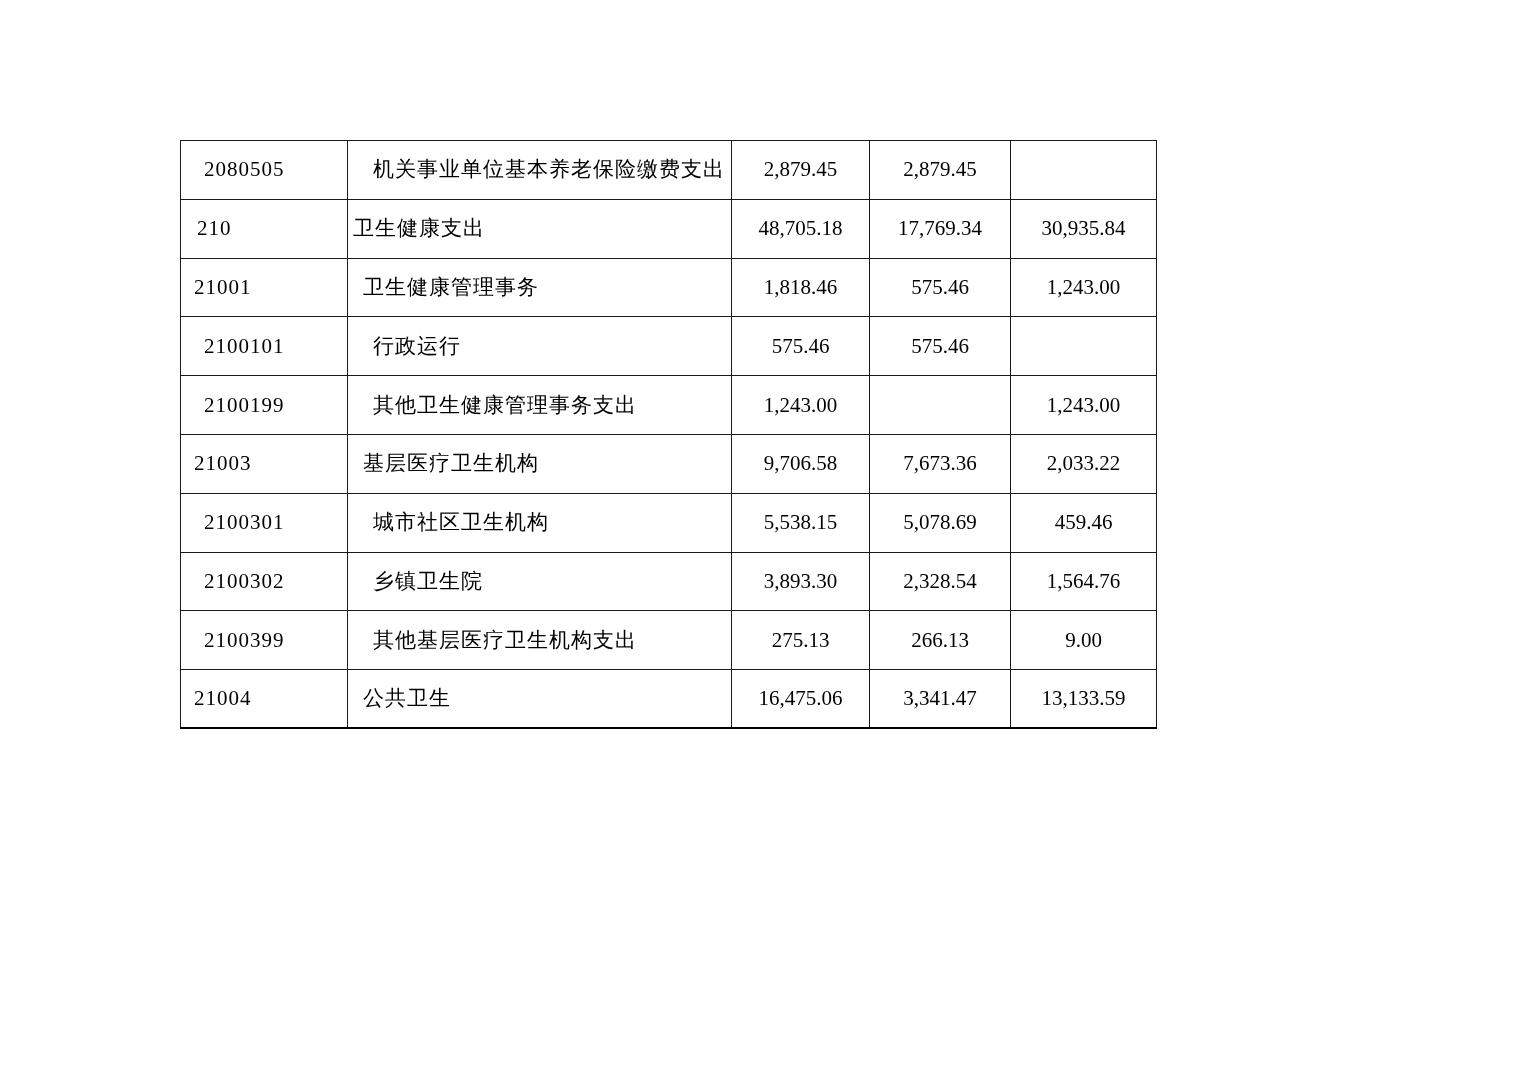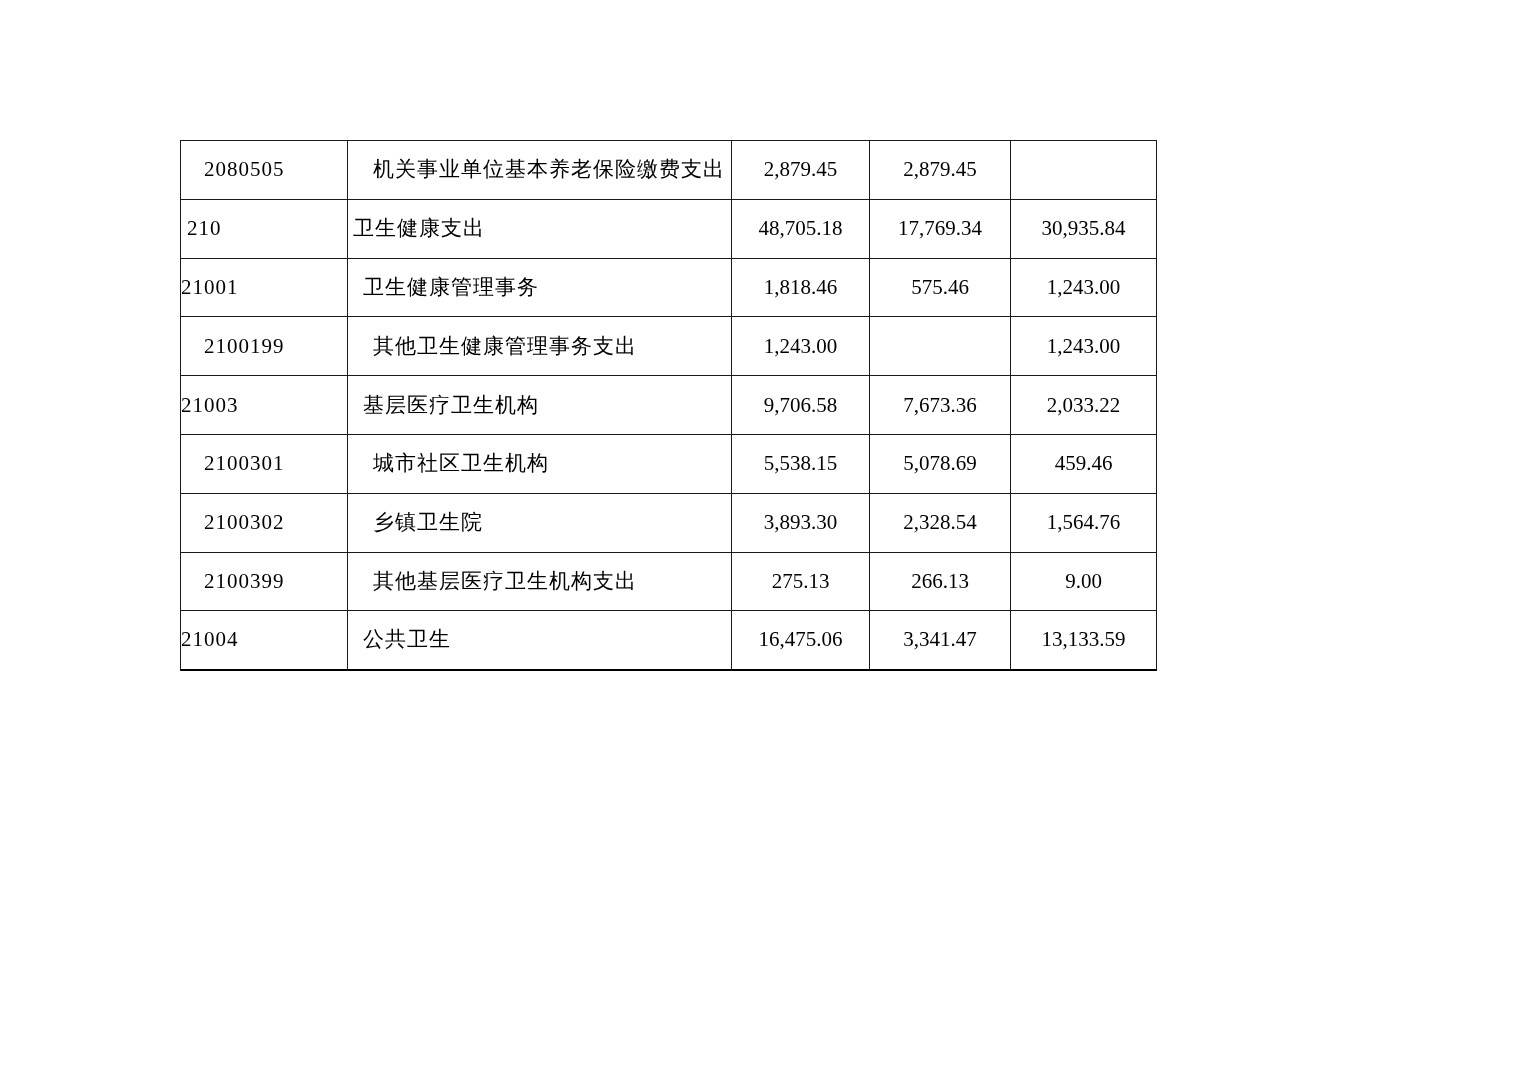--- a/index.html
+++ b/index.html
@@ -38,23 +38,23 @@
     padding: 0;
   }
   td.code-cell, td.name-cell {
     text-align: left;
     letter-spacing: 1px;
   }
   td.value-cell {
     text-align: center;
     padding-right: 3px;
   }
-  tr.lvl0 td.code-cell { padding-left: 6px; }
+  tr.lvl0 td.code-cell { padding-left: 16px; }
   tr.lvl0 td.name-cell { padding-left: 5px; }
-  tr.lvl1 td.code-cell { }
+  tr.lvl1 td.code-cell { padding-left: 13px; }
   tr.lvl1 td.name-cell { padding-left: 15px; }
   tr.lvl2 td.code-cell { padding-left: 23px; }
   tr.lvl2 td.name-cell { padding-left: 25px; }
 </style>
 </head>
 <body>
 
 <div class="page">
   <table class="budget">
     <colgroup>
@@ -83,20 +83,27 @@
     </tr>
 
     <tr class="lvl1">
       <td class="code-cell">21001</td>
       <td class="name-cell">卫生健康管理事务</td>
       <td class="value-cell">1,818.46</td>
       <td class="value-cell">575.46</td>
       <td class="value-cell">1,243.00</td>
     </tr>
 
+    <tr class="lvl2">
+      <td class="code-cell">2100101</td>
+      <td class="name-cell">行政运行</td>
+      <td class="value-cell">575.46</td>
+      <td class="value-cell">575.46</td>
+      <td class="value-cell"></td>
+    </tr>
 
     <tr class="lvl2">
       <td class="code-cell">2100199</td>
       <td class="name-cell">其他卫生健康管理事务支出</td>
       <td class="value-cell">1,243.00</td>
       <td class="value-cell"></td>
       <td class="value-cell">1,243.00</td>
     </tr>
 
 

